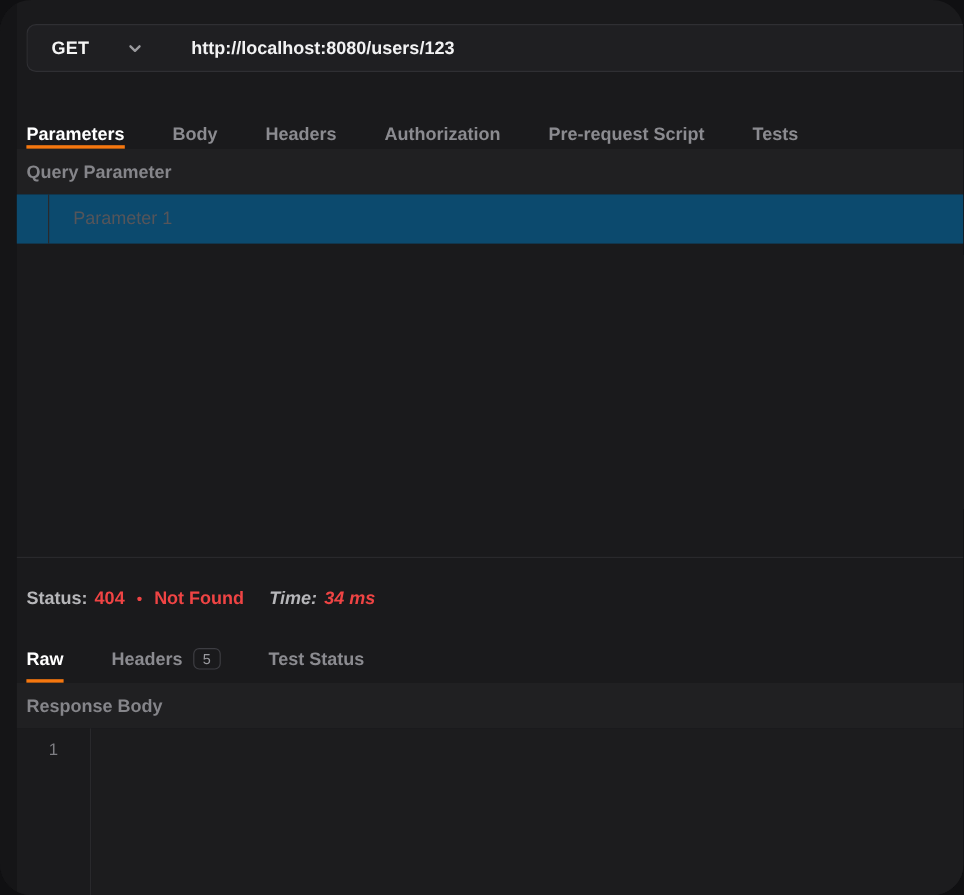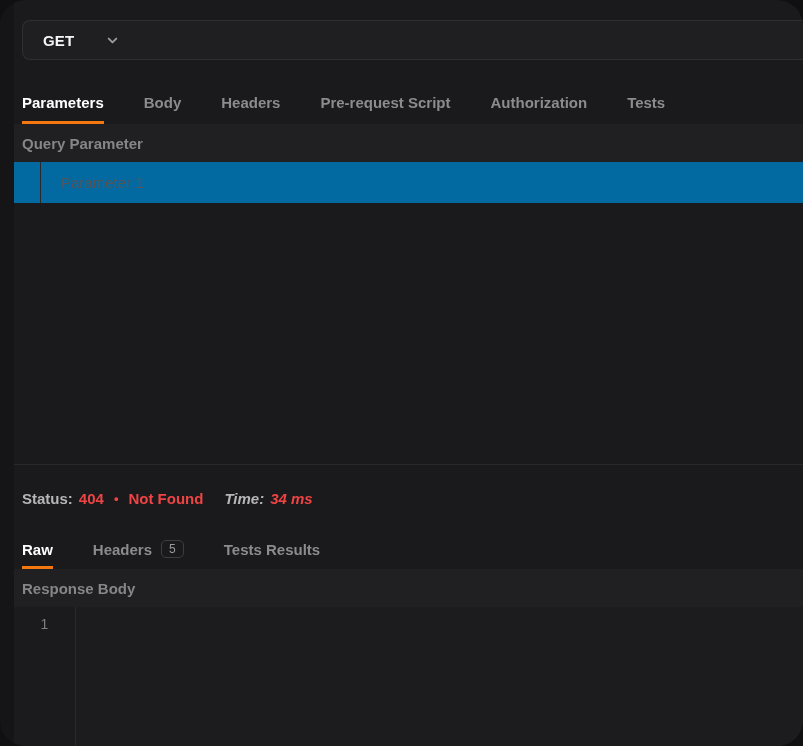--- a/index.html
+++ b/index.html
@@ -68,21 +68,20 @@
     gap: 40px;
     padding-left: 8px;
     flex: 0 0 auto;
   }
   .req-tabs { height: 64px; }
   .res-tabs { height: 38px; }
   .tab {
     color: #8b8b90;
     font-size: 15px;
     font-weight: 700;
-    padding-bottom: 10px;
     border-bottom: 3px solid transparent;
     cursor: pointer;
     white-space: nowrap;
     display: flex;
     align-items: center;
     gap: 9px;
   }
   .res-tabs .tab { padding-bottom: 8px; }
   .tab.active { color: #ffffff; border-bottom-color: #f5770f; }
   .tab-badge {
@@ -104,21 +103,21 @@
     padding-left: 8px;
     color: #85858a;
     font-size: 15px;
     font-weight: 700;
     flex: 0 0 auto;
   }
 
   
   .param-row {
     height: 41px;
-    background: #0369a1;
+    background: #0c4a6e;
     display: flex;
     align-items: stretch;
     flex: 0 0 auto;
   }
   .param-check-cell {
     width: 27px;
     border-right: 1px solid #29292c;
     cursor: pointer;
   }
   .param-input {
@@ -188,29 +187,30 @@
     <div class="url-row">
       <div class="url-bar">
         <div class="method-select">
           <span class="method">GET</span>
           <span class="chevron">
             <svg width="13" height="13" viewBox="0 0 12 12">
               <path d="M2.5 4.25 L6 7.75 L9.5 4.25" fill="none" stroke="#9a9a9e" stroke-width="1.8" stroke-linecap="round" stroke-linejoin="round"></path>
             </svg>
           </span>
         </div>
+        <input class="url-input" type="text" value="http://localhost:8080/users/123" style="">
       </div>
     </div>
 
     <div class="tabs-row req-tabs">
       <div class="tab active">Parameters</div>
       <div class="tab">Body</div>
       <div class="tab">Headers</div>
+      <div class="tab">Authorization</div>
       <div class="tab">Pre-request Script</div>
-      <div class="tab">Authorization</div>
       <div class="tab">Tests</div>
     </div>
 
     <div class="band">
       <span>Query Parameter</span>
     </div>
 
     <div class="param-row">
       <div class="param-check-cell"></div>
       <input class="param-input" type="text" placeholder="Parameter 1" style="">
@@ -230,21 +230,21 @@
         <span class="status-value">34 ms</span>
       </span>
     </div>
 
     <div class="tabs-row res-tabs">
       <div class="tab active">Raw</div>
       <div class="tab">
         <span>Headers</span>
         <span class="tab-badge">5</span>
       </div>
-      <div class="tab">Tests Results</div>
+      <div class="tab">Test Status</div>
     </div>
 
     <div class="band">
       <span>Response Body</span>
     </div>
 
     <div class="code-area">
       <div class="gutter">
         <span>1</span>
       </div>

